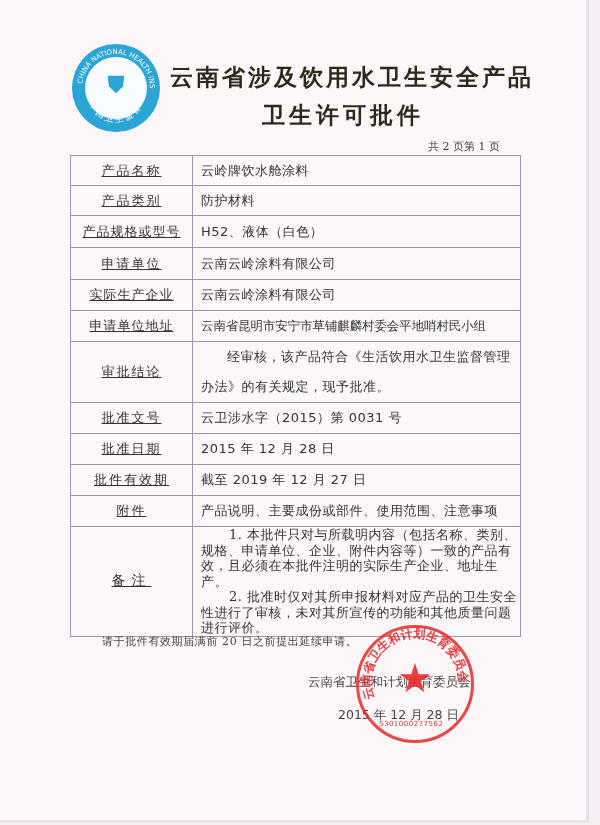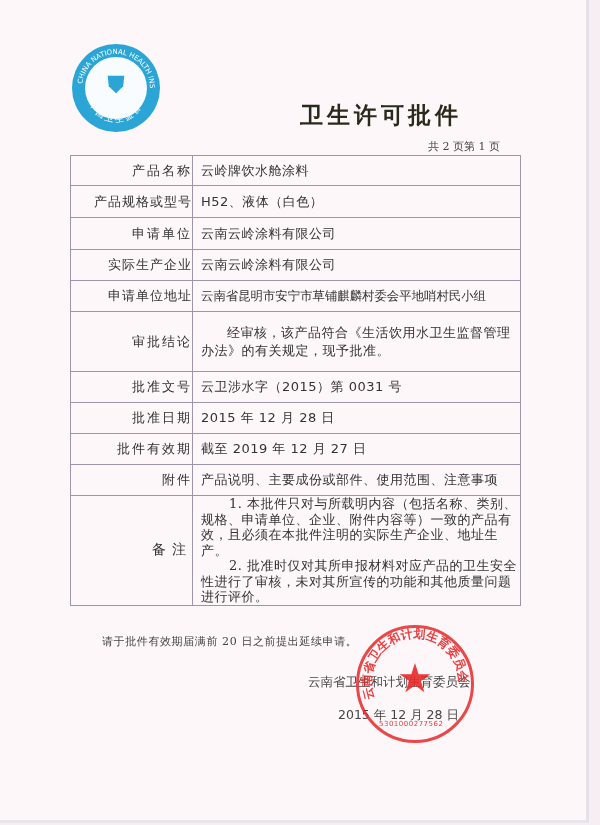--- a/index.html
+++ b/index.html
@@ -34,42 +34,41 @@
     position:absolute; left:170px; top:62px; width:340px;
     font-family:"DejaVu Serif", "Liberation Serif", serif;
     font-size:23px; font-weight:bold; color:#2a2a1c; letter-spacing:3px;
     white-space:nowrap;
   }
   .title2 {
     position:absolute; left:262px; top:100px; width:200px;
     font-family:"DejaVu Serif", "Liberation Serif", serif;
     font-size:23px; font-weight:bold; color:#2a2a1c; letter-spacing:4px;
     white-space:nowrap;
-    text-align:right;
   }
   .pagenum {
     position:absolute; left:428px; top:139px;
     font-family:"DejaVu Serif", "Liberation Serif", serif;
     font-size:11px; color:#444;
   }
   table.grid {
     position:absolute; left:70px; top:155px; width:451px;
     border-collapse:collapse; table-layout:fixed;
   }
   table.grid td {
     border:1px solid #9c97a8; padding:0; color:#333;
     font-size:13px; vertical-align:middle;
   }
   td.lbl {
-    width:121px; text-align:right;
-    font-family:"DejaVu Serif", "Liberation Serif", serif;
-    font-size:12.5px; color:#444; letter-spacing:2px;
+    width:121px; text-align:center;
+    font-family:"DejaVu Serif", "Liberation Serif", serif;
+    font-size:12.5px; color:#444; letter-spacing:2px;text-decoration:underline;
   }
   td.val { padding-left:8px !important; white-space:nowrap; letter-spacing:0.5px; }
-  .conc { font-size:13.5px; line-height:18px; padding-right:6px; white-space:normal !important; }
+  .conc { font-size:13.5px; line-height:30px; padding-right:6px; white-space:normal !important; }
   .conc .indent { display:inline-block; width:26px; }
   .notes {
     font-family:"DejaVu Serif", "Liberation Serif", serif;
     font-size:11.3px; line-height:15.5px; color:#444; padding:2px 6px 2px 0; white-space:normal !important;
   }
   .notes p { margin:0; }
   .notes .indent { display:inline-block; width:28px; }
   .reminder {
     position:absolute; left:102px; top:634px;
     font-family:"DejaVu Serif", "Liberation Serif", serif;
@@ -115,28 +114,33 @@
         <textPath href="#topArc" startOffset="4">CHINA NATIONAL HEALTH INSPECTION</textPath>
       </text>
       <text font-size="9" fill="#ffffff" font-family="DejaVu Sans, sans-serif" letter-spacing="2">
         <textPath href="#botArc" startOffset="10">中国卫生监督</textPath>
       </text>
     </svg>
     <div class="inner"></div>
     <div class="mark">⛊</div>
   </div>
 
+  <div class="title1">云南省涉及饮用水卫生安全产品</div>
   <div class="title2">卫生许可批件</div>
   <div class="pagenum">共 2 页第 1 页</div>
 
   <table class="grid">
     <tbody>
         <tr style="height:30px">
       <td class="lbl">产品名称</td>
       <td class="val">云岭牌饮水舱涂料</td>
+    </tr>
+    <tr style="height:30px">
+      <td class="lbl">产品类别</td>
+      <td class="val">防护材料</td>
     </tr>
     <tr style="height:32px">
       <td class="lbl" style="letter-spacing:1px">产品规格或型号</td>
       <td class="val">H52、液体（白色）</td>
     </tr>
     <tr style="height:32px">
       <td class="lbl">申请单位</td>
       <td class="val">云南云岭涂料有限公司</td>
     </tr>
     <tr style="height:31px">

